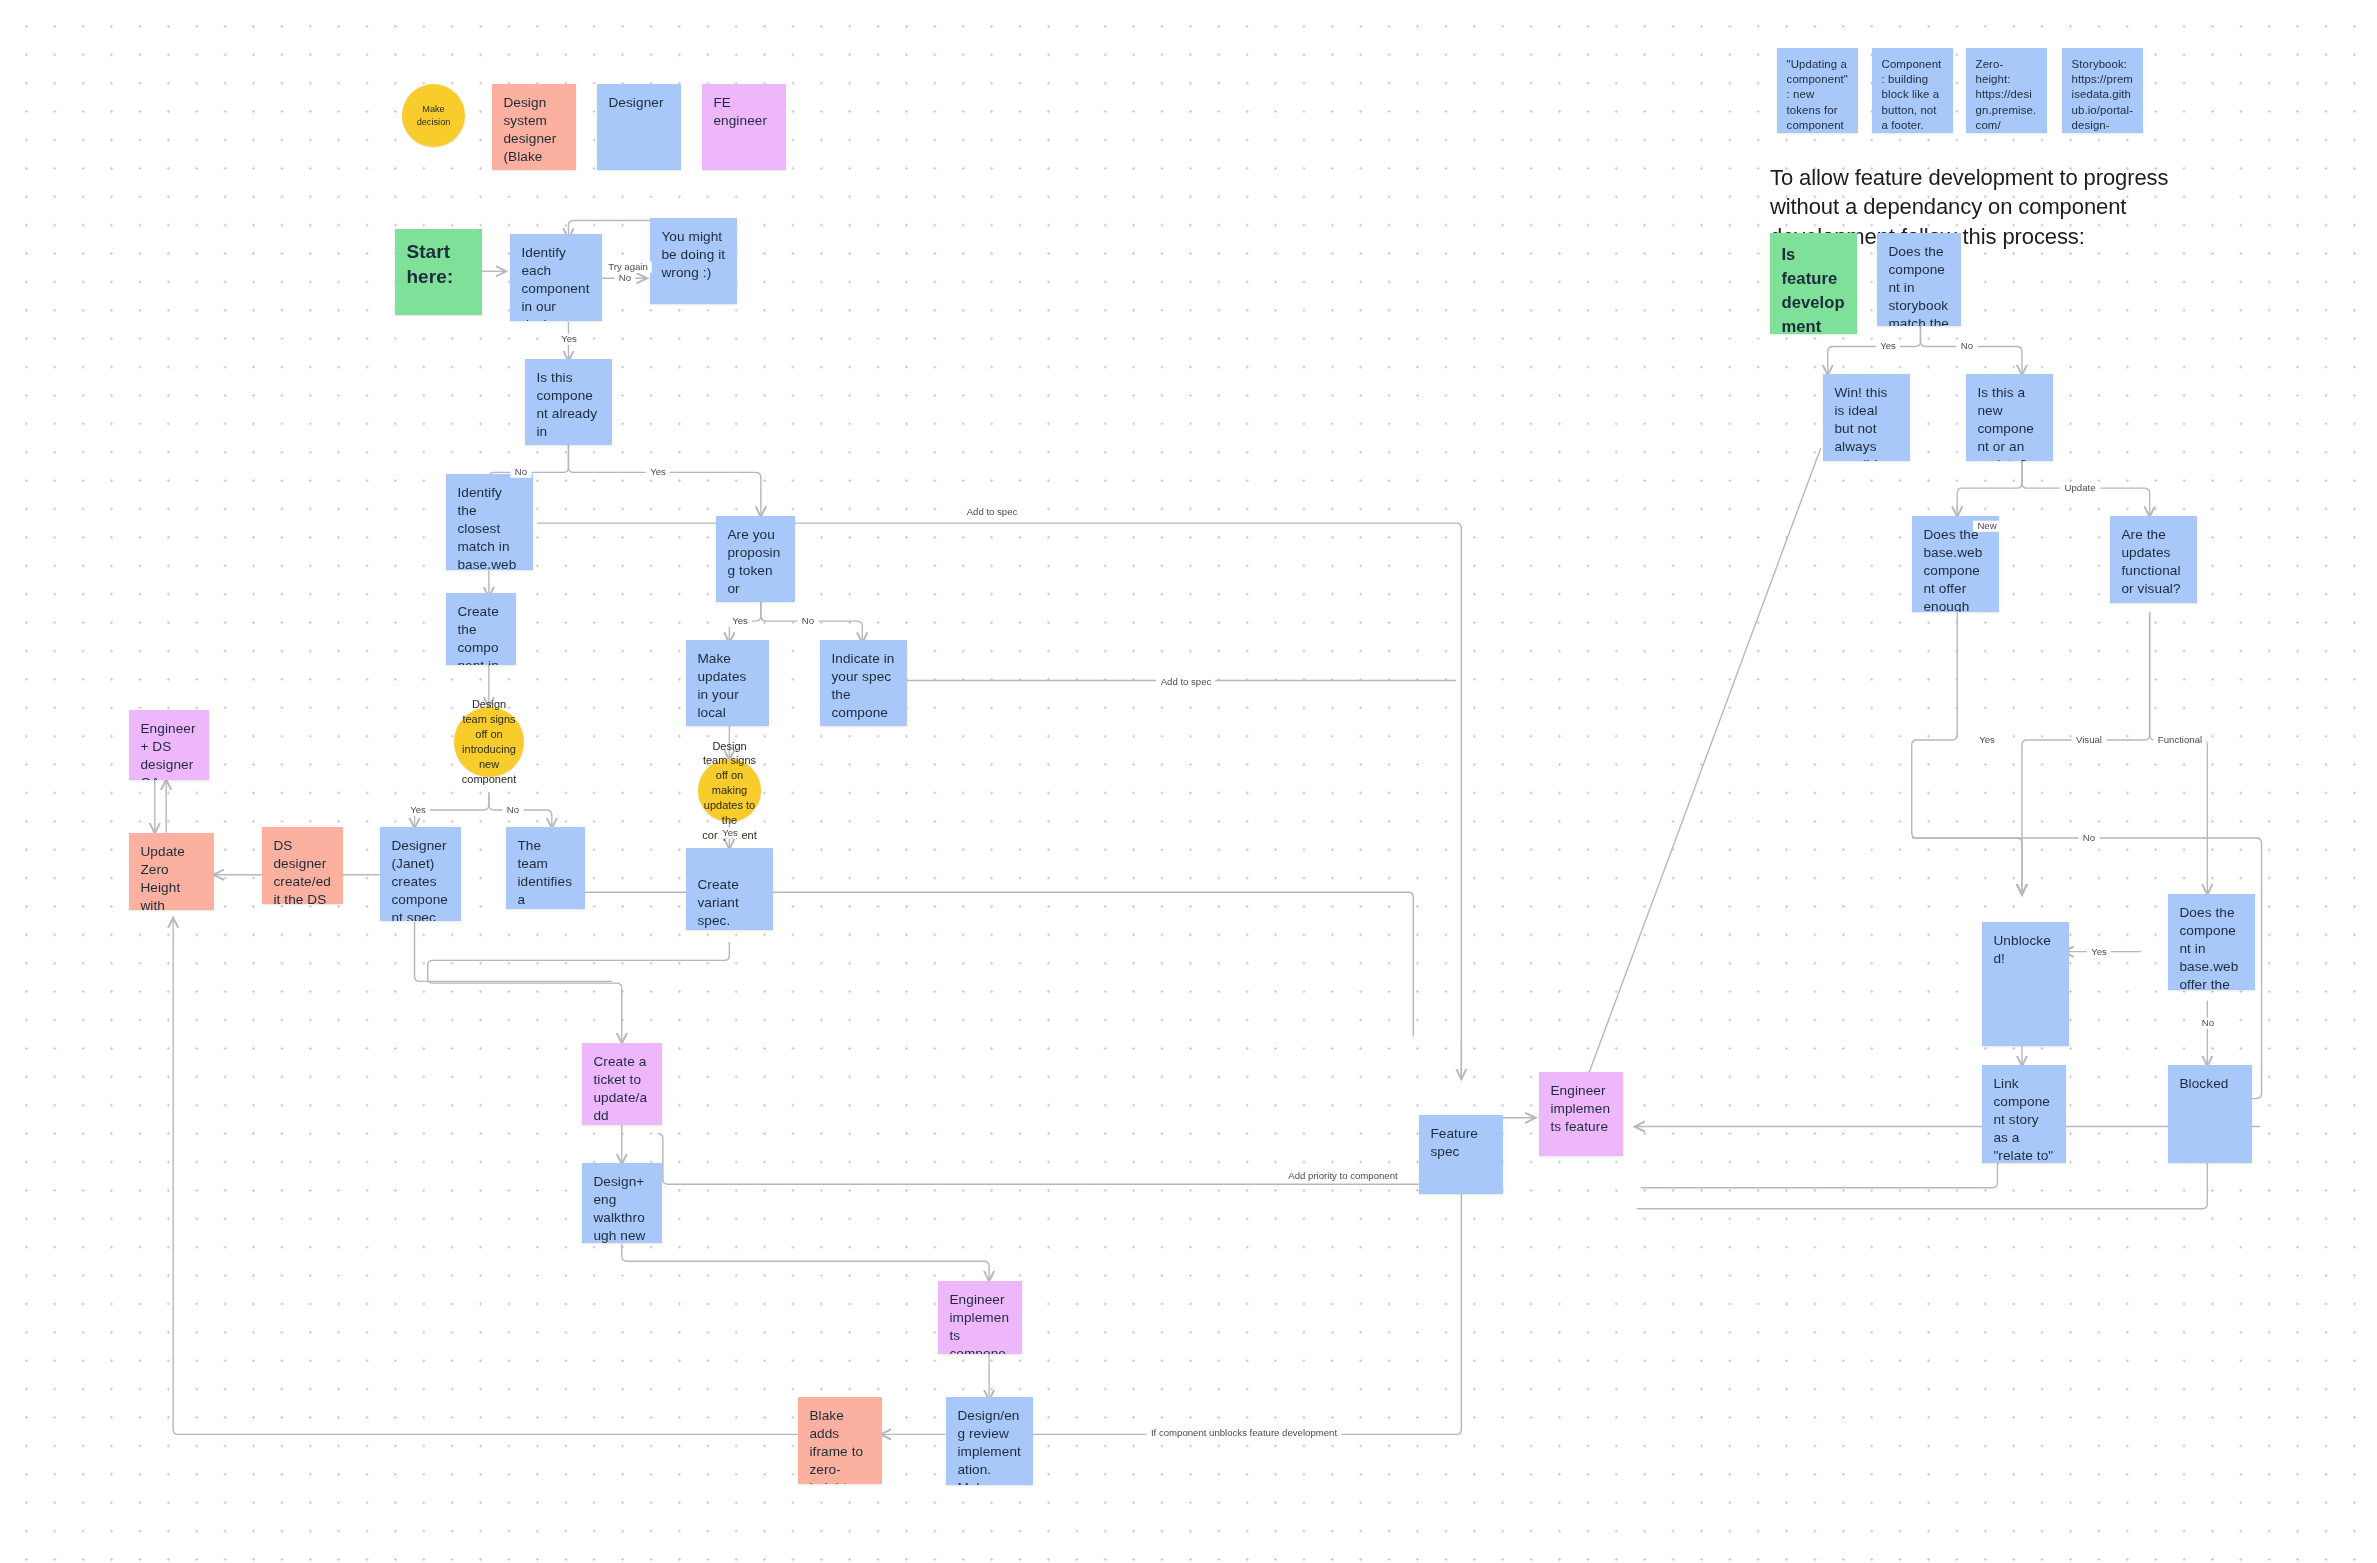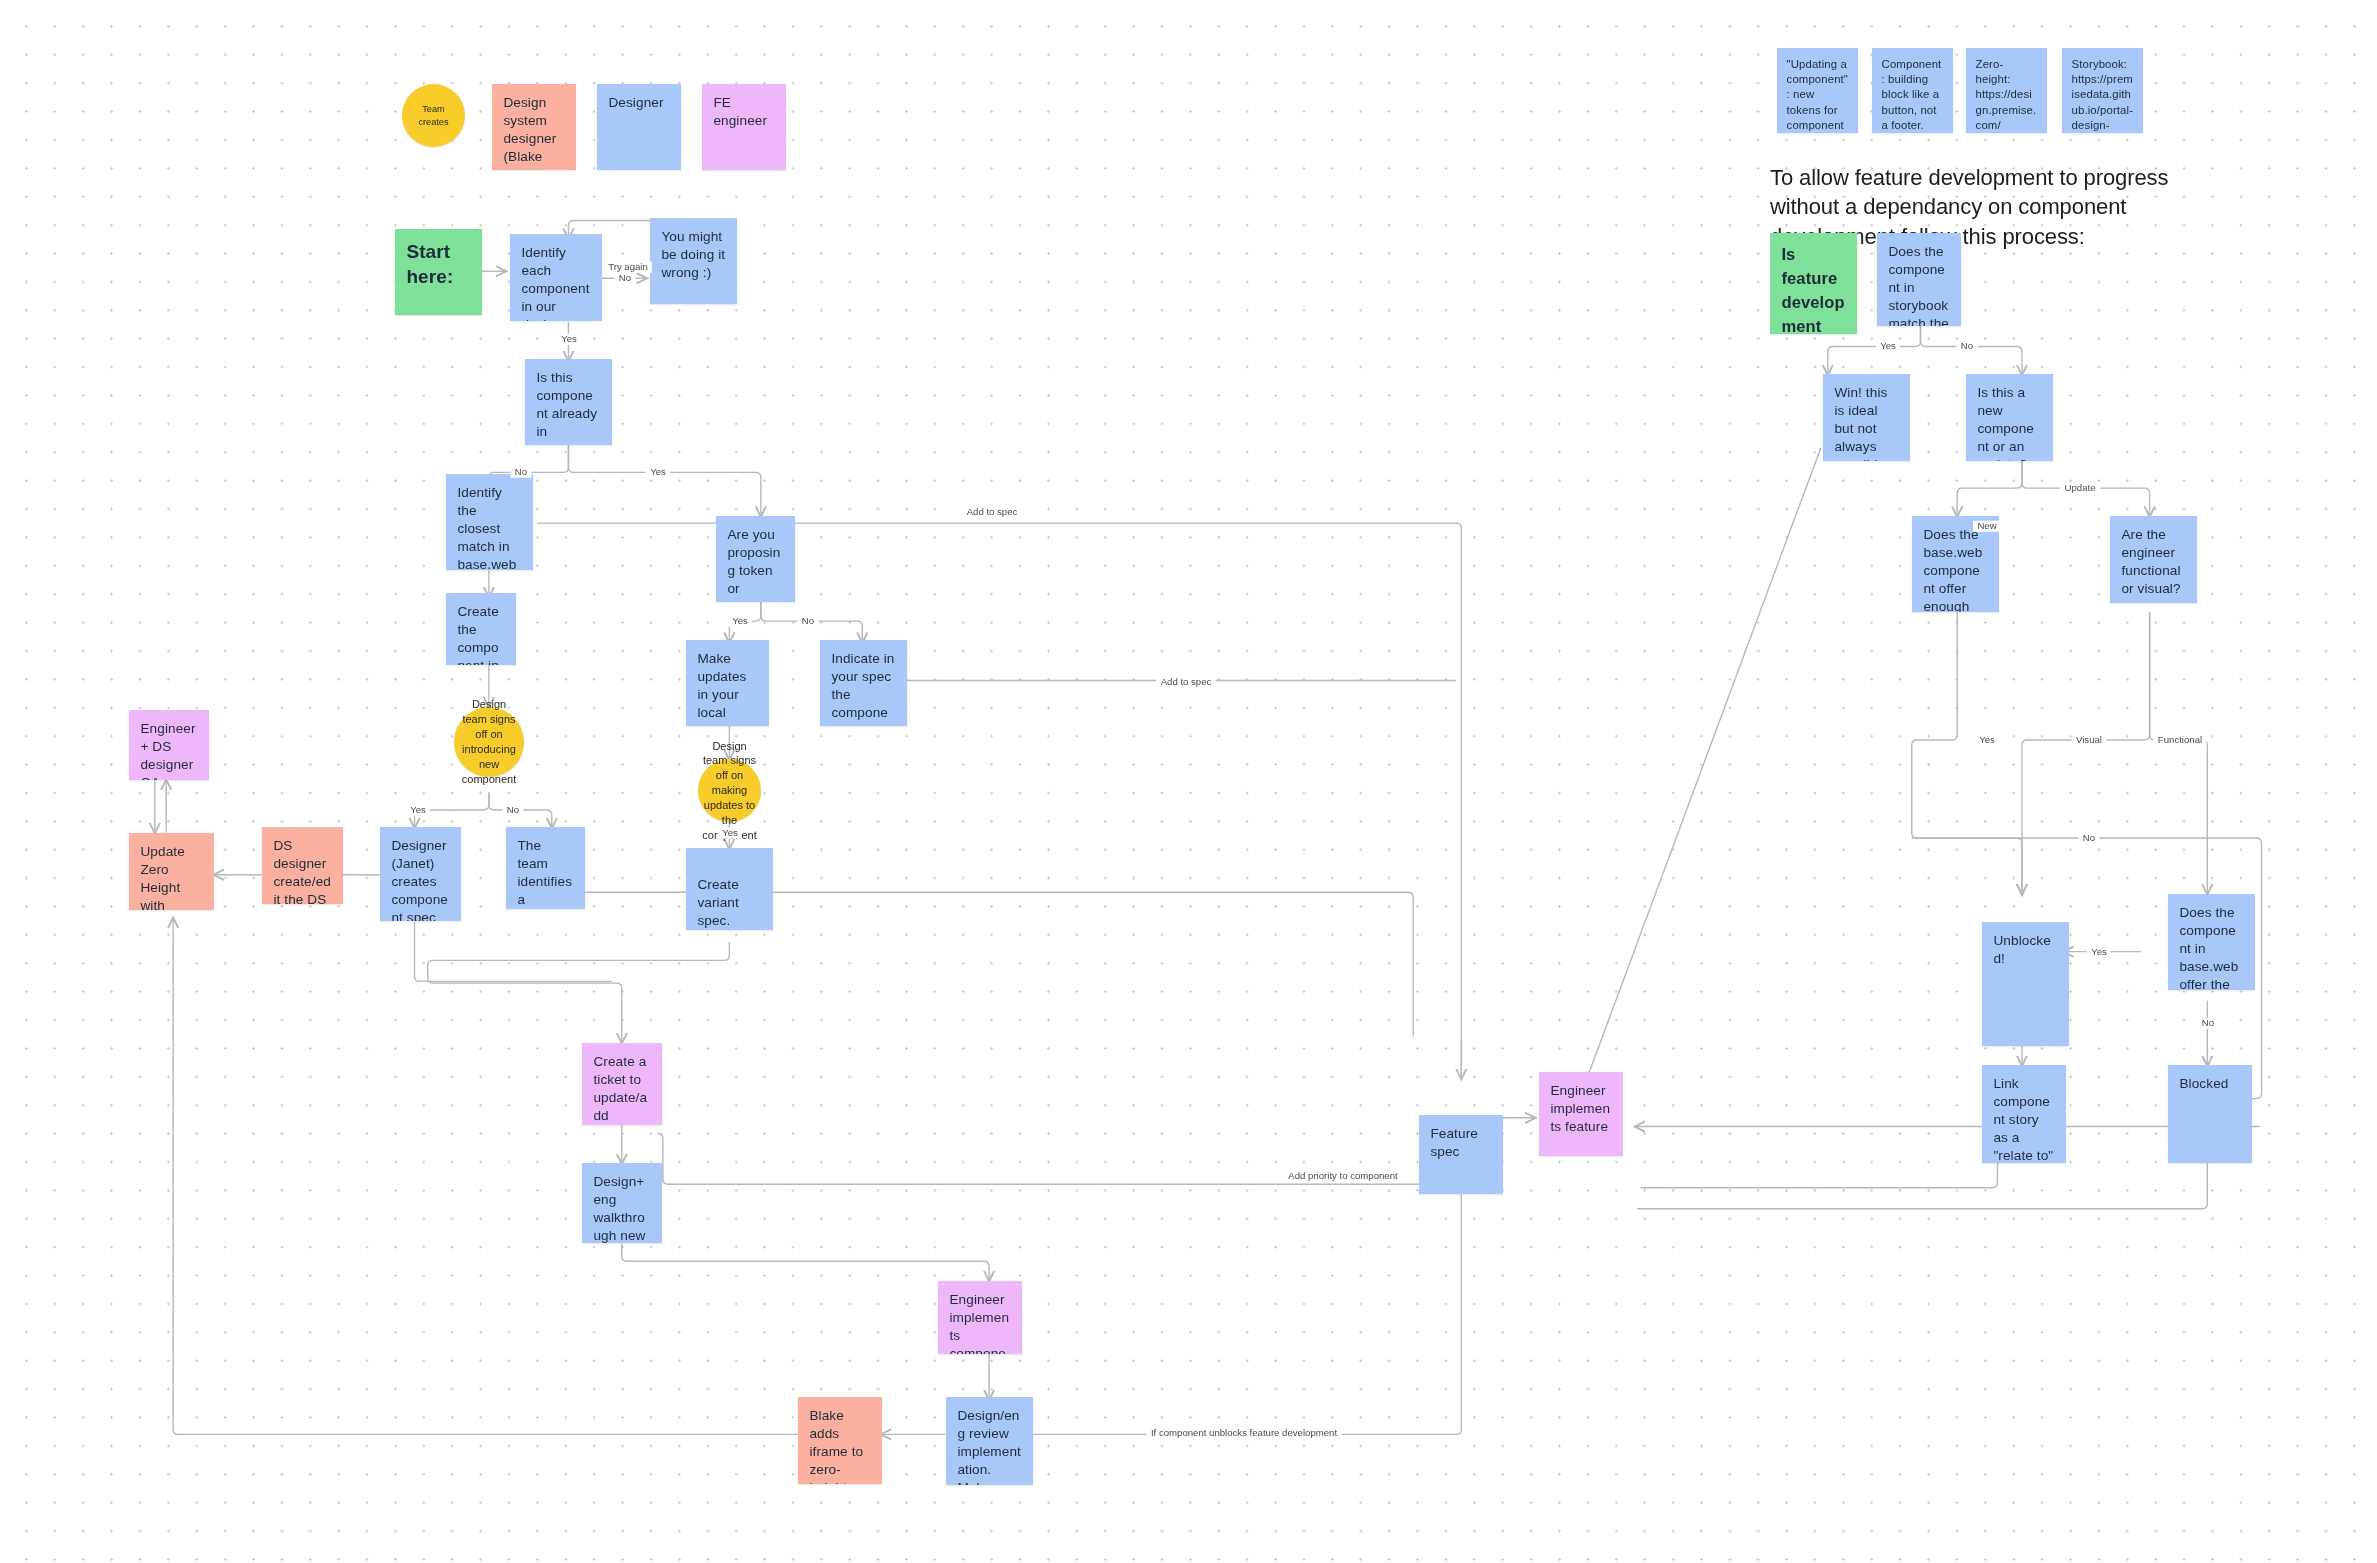--- a/index.html
+++ b/index.html
@@ -184,21 +184,21 @@
     <path class="edge-path" d="M2312,1138 L2312,1218" marker-end="url(#ah)"></path>
 
     <path class="edge-path" d="M2524,1330 L2524,1376 Q2524,1382 2518,1382 L1872,1382"></path>
 
     <path class="edge-path" d="M2290,1327 Q2284,1327 2284,1333 L2284,1352 Q2284,1358 2278,1358 L1876,1358"></path>
 
     <path class="edge-path" d="M2584,1288 L1870,1288" marker-end="url(#ah)"></path>
   </svg>
 
   <div class="circle" style="left:402px; top:84px; width:63px; height:63px;">
-    <span>Team creates</span>
+    <span>Make decision</span>
   </div>
   <div class="node n-pink" style="left:492px; top:84px; width:84px; height:86px;">
     <span>Design system designer (Blake and Janet)</span>
   </div>
   <div class="node n-blue" style="left:597px; top:84px; width:84px; height:86px;">
     <span>Designer</span>
   </div>
   <div class="node n-purple" style="left:702px; top:84px; width:84px; height:86px;">
     <span>FE engineer</span>
   </div>
@@ -330,21 +330,21 @@
 
   <div class="node n-blue" style="left:1966px; top:374px; width:87px; height:87px;">
     <span>Is this a new component or an update?</span>
   </div>
 
   <div class="node n-blue" style="left:1912px; top:516px; width:87px; height:96px;">
     <span>Does the base.web component offer enough functionality to implement the feature?</span>
   </div>
 
   <div class="node n-blue" style="left:2110px; top:516px; width:87px; height:87px;">
-    <span>Are the engineer functional or visual?</span>
+    <span>Are the updates functional or visual?</span>
   </div>
 
   <div class="node n-blue" style="left:1982px; top:922px; width:87px; height:124px;">
     <span>Unblocked!</span>
   </div>
 
   <div class="node n-blue" style="left:2168px; top:894px; width:87px; height:96px;">
     <span>Does the component in base.web offer the functionality we need?</span>
   </div>
 

